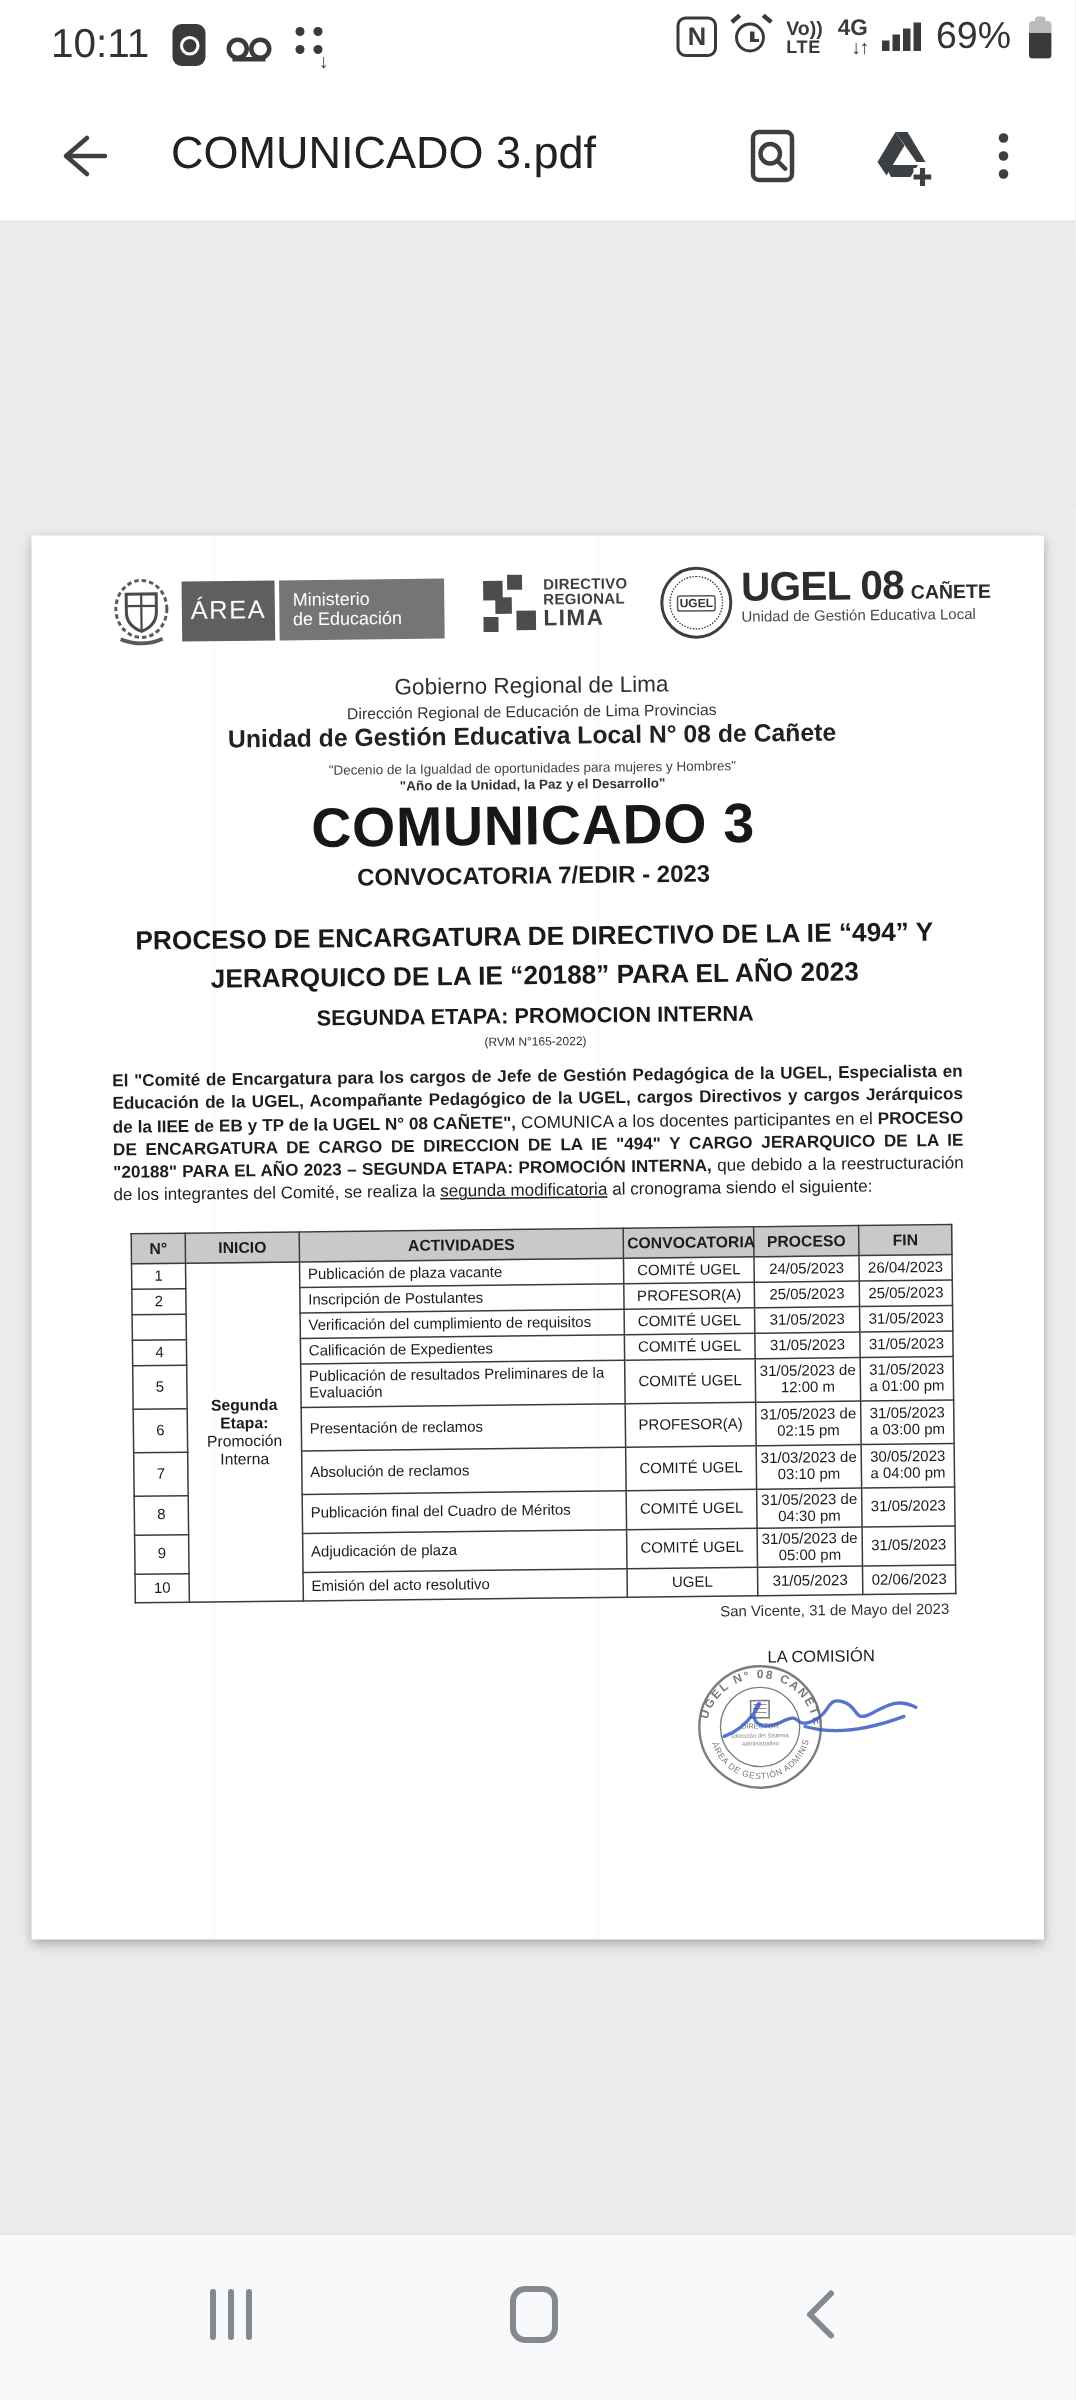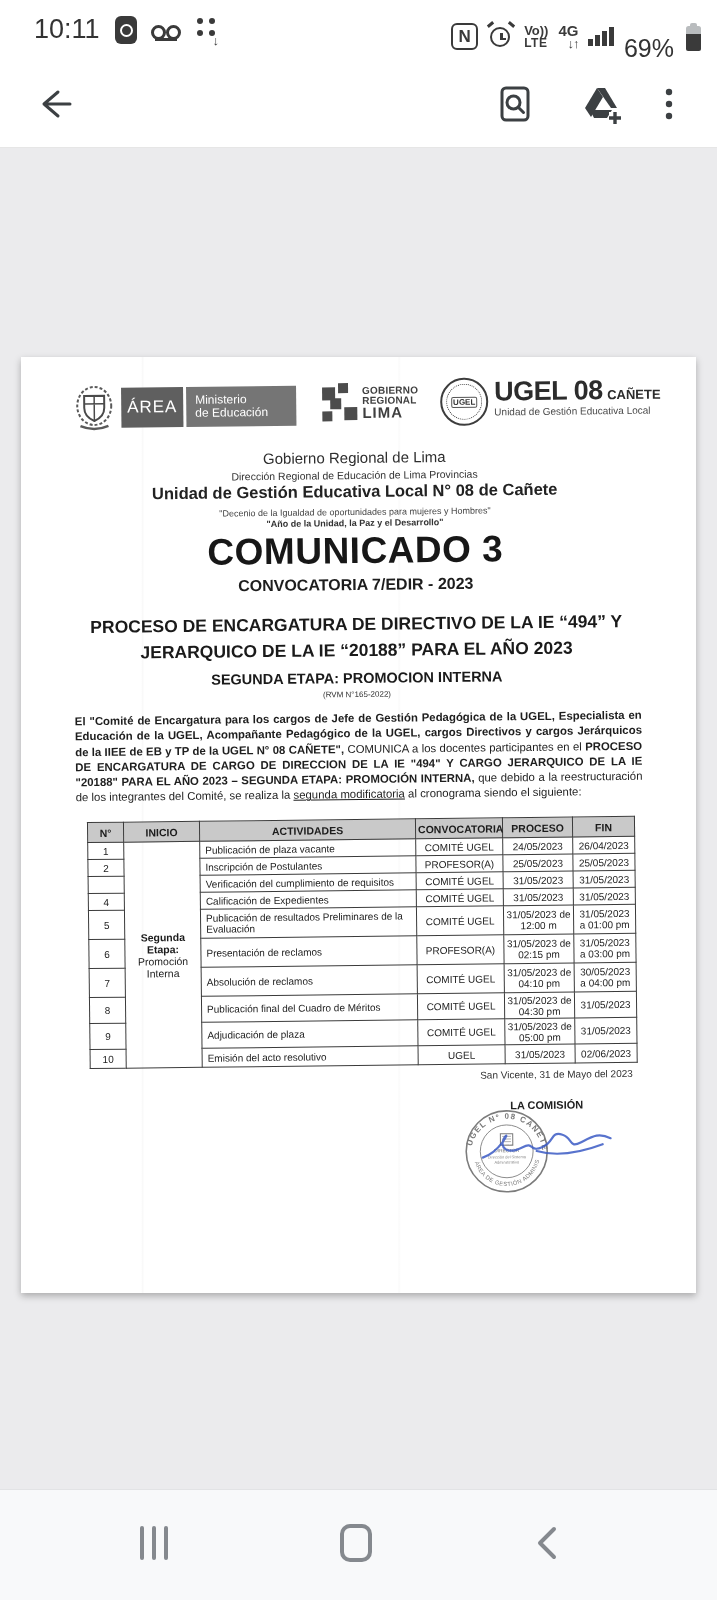--- a/index.html
+++ b/index.html
@@ -34,21 +34,21 @@
   .ic-alarm .h2 { position:absolute; left:12px; top:14px; width:6px; height:2.5px; background:#3a3a3a; }
   .ic-alarm .e1,{ } 
   .ic-alarm .e1 { position:absolute; left:-1px; top:-1px; width:7px; height:3px; background:#3a3a3a; transform:rotate(-40deg); }
   .ic-alarm .e2 { position:absolute; right:-1px; top:-1px; width:7px; height:3px; background:#3a3a3a; transform:rotate(40deg); }
   .ic-volte { text-align:left; line-height:12px; font-weight:700; }
   .ic-volte .a { font-size:13px; } .ic-volte .b { font-size:12px; letter-spacing:.5px;}
   .ic-4g { text-align:right; line-height:13px; font-weight:700; }
   .ic-4g .a { font-size:15px; } .ic-4g .b { font-size:13px; font-weight:400; letter-spacing:-1px;}
   .ic-signal { display:flex; align-items:flex-end; gap:2.5px; height:22px; padding-bottom:2px;}
   .ic-signal i { width:4.5px; background:#3a3a3a; display:block; }
-  .sb-batt-pct { font-size:25px; color:#333;margin-top:24px; }
+  .sb-batt-pct { font-size:25px; color:#333; }
   .ic-batt { position:relative; width:15px; height:28px; margin-left:2px;}
   .ic-batt .nub { position:absolute; top:0; left:4px; width:7px; height:3px; background:#b9bcbe; border-radius:2px 2px 0 0;}
   .ic-batt .body { position:absolute; top:3px; left:0; width:15px; height:25px; background:#b9bcbe; border-radius:2.5px; overflow:hidden;}
   .ic-batt .fill { position:absolute; bottom:0; left:0; width:100%; height:68%; background:#3a3a3a; }
 
   
   .app-bar { position:absolute; top:60px; left:0; width:717px; height:88px; background:#ffffff;
              border-bottom:1px solid #e6e6e6; }
   .ab-back { position:absolute; left:34px; top:26px; width:38px; height:36px; }
   .ab-title { position:absolute; left:114px; top:26px; font-size:30px; color:#202124; white-space:nowrap; }
@@ -114,21 +114,21 @@
   .sched th { background:#c9c9c9; font-size:10.5px; height:20px; }
   .sched td { text-align:center; }
   .sched td.act { text-align:left; padding-left:5px; }
   .sched .h17 td { height:17px; } .sched .h29 td { height:29px; }
   .sched .h26 td { height:26px; } .sched .h19 td { height:19px; }
   .sched td.bold { font-weight:400; }
   .etapa-cell { font-size:10.5px; line-height:12px; }
   .etapa-cell .eb { font-weight:700; }
 
   .date-line { position:absolute; top:714px; right:66px; font-size:10px; color:#333; }
-  .commission { position:absolute; top:744px; right:116px; font-size:11px; font-weight:700; color:#222; }
+  .commission { position:absolute; top:744px; right:116px; font-size:11px; font-weight:400; color:#222; }
   .stamp { position:absolute; top:752px; left:438px; width:88px; height:88px; opacity:.8; }
   .signature { position:absolute; top:762px; left:452px; width:140px; height:56px; }
 
   
   .nav-bar { position:absolute; bottom:0; left:0; width:717px; height:111px; background:#f8f9fa;
              border-top:1px solid #e2e3e5; }
   .nv-recents { position:absolute; left:140px; top:36px; display:flex; gap:8px; }
   .nv-recents i { width:4px; height:34px; background:#85898e; border-radius:2px; }
   .nv-home { position:absolute; left:340px; top:34px; width:32px; height:38px; border:4px solid #85898e; border-radius:10px; }
   .nv-back { position:absolute; left:534px; top:36px; width:26px; height:34px; }
@@ -187,20 +187,21 @@
       </div>
     </div>
   </div>
 
   <div class="app-bar">
     <div class="ab-back">
       <svg width="38" height="36" viewBox="0 0 38 36">
         <path class="stroke" d="M24 6 L10 18 L24 30 M10 18 H36" stroke-width="3.2"></path>
       </svg>
     </div>
+    <div class="ab-title">COMUNICADO 3.pdf</div>
     <div class="ab-icon ab-search">
       <svg width="40" height="40" viewBox="0 0 40 40">
         <rect class="stroke" x="7" y="4" width="26" height="32" rx="4"></rect>
         <circle class="stroke" cx="18.5" cy="18.5" r="6.5"></circle>
         <path class="stroke" d="M23.5 23.5 L28.5 28.5"></path>
       </svg>
     </div>
     <div class="ab-icon ab-drive">
       <svg width="40" height="40" viewBox="0 0 40 40">
         <path d="M16 4 L24 4 L36 24 L30 24 Z" fill="#3c4043"></path>
@@ -237,21 +238,21 @@
           </div>
           <div class="gore">
             <div class="gore-sq">
               <i style="left:0;top:4px;width:13px;height:13px;"></i>
               <i style="left:16px;top:0;width:10px;height:10px;"></i>
               <i style="left:8px;top:15px;width:11px;height:11px;"></i>
               <i style="left:0;top:28px;width:10px;height:10px;"></i>
               <i style="left:22px;top:24px;width:13px;height:13px;"></i>
             </div>
             <div class="gore-txt">
-              <div>GOBIERNO</div>
+              <div>DIRECTIVO</div>
               <div>REGIONAL</div>
               <div class="lima">LIMA</div>
             </div>
           </div>
           <div class="ugel-logo">
             <div class="ugel-seal">
               <span>UGEL</span>
             </div>
             <div class="ugel-words">
               <div class="ugel-top">
@@ -343,21 +344,21 @@
             <td>6</td>
             <td class="act">Presentación de reclamos</td>
             <td>PROFESOR(A)</td>
             <td class="bold">31/05/2023 de 02:15 pm</td>
             <td class="bold">31/05/2023 a 03:00 pm</td>
           </tr>
           <tr class="h29">
             <td>7</td>
             <td class="act">Absolución de reclamos</td>
             <td>COMITÉ UGEL</td>
-            <td class="bold">31/05/2023 de 04:10 pm</td>
+            <td class="bold">31/03/2023 de 03:10 pm</td>
             <td class="bold">30/05/2023 a 04:00 pm</td>
           </tr>
           <tr class="h26">
             <td>8</td>
             <td class="act">Publicación final del Cuadro de Méritos</td>
             <td>COMITÉ UGEL</td>
             <td class="bold">31/05/2023 de 04:30 pm</td>
             <td class="bold">31/05/2023</td>
           </tr>
           <tr class="h26">

